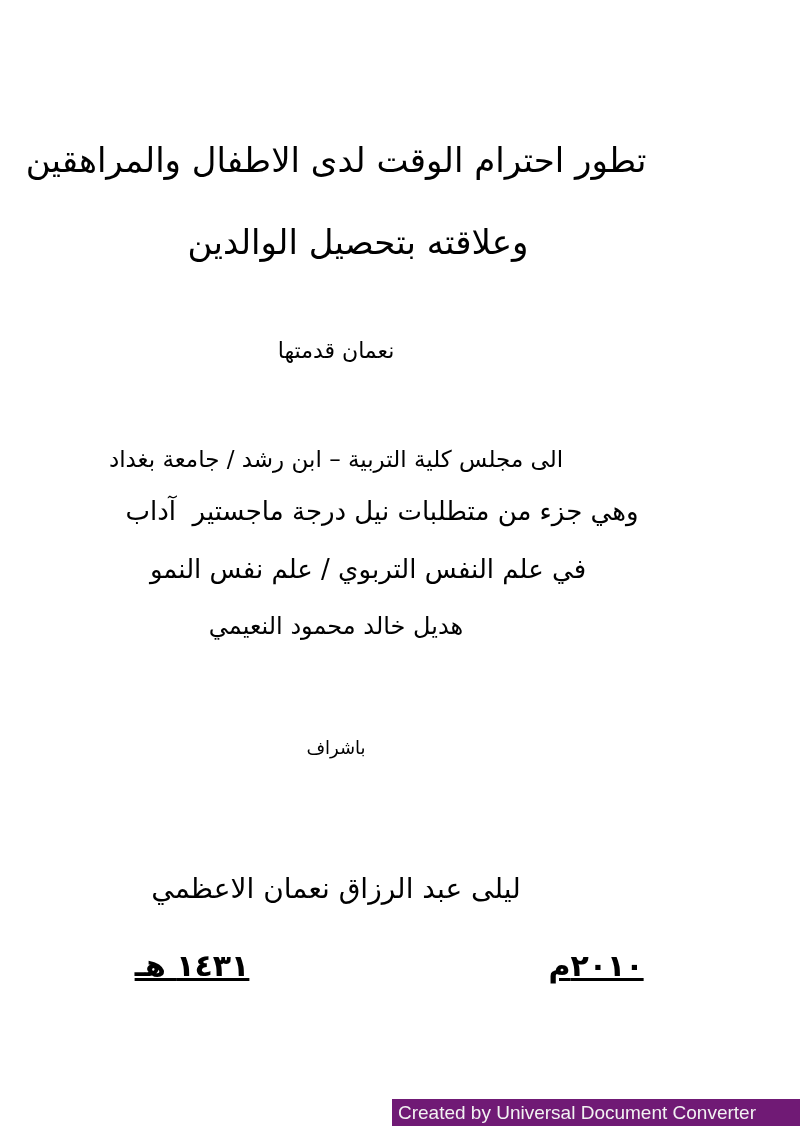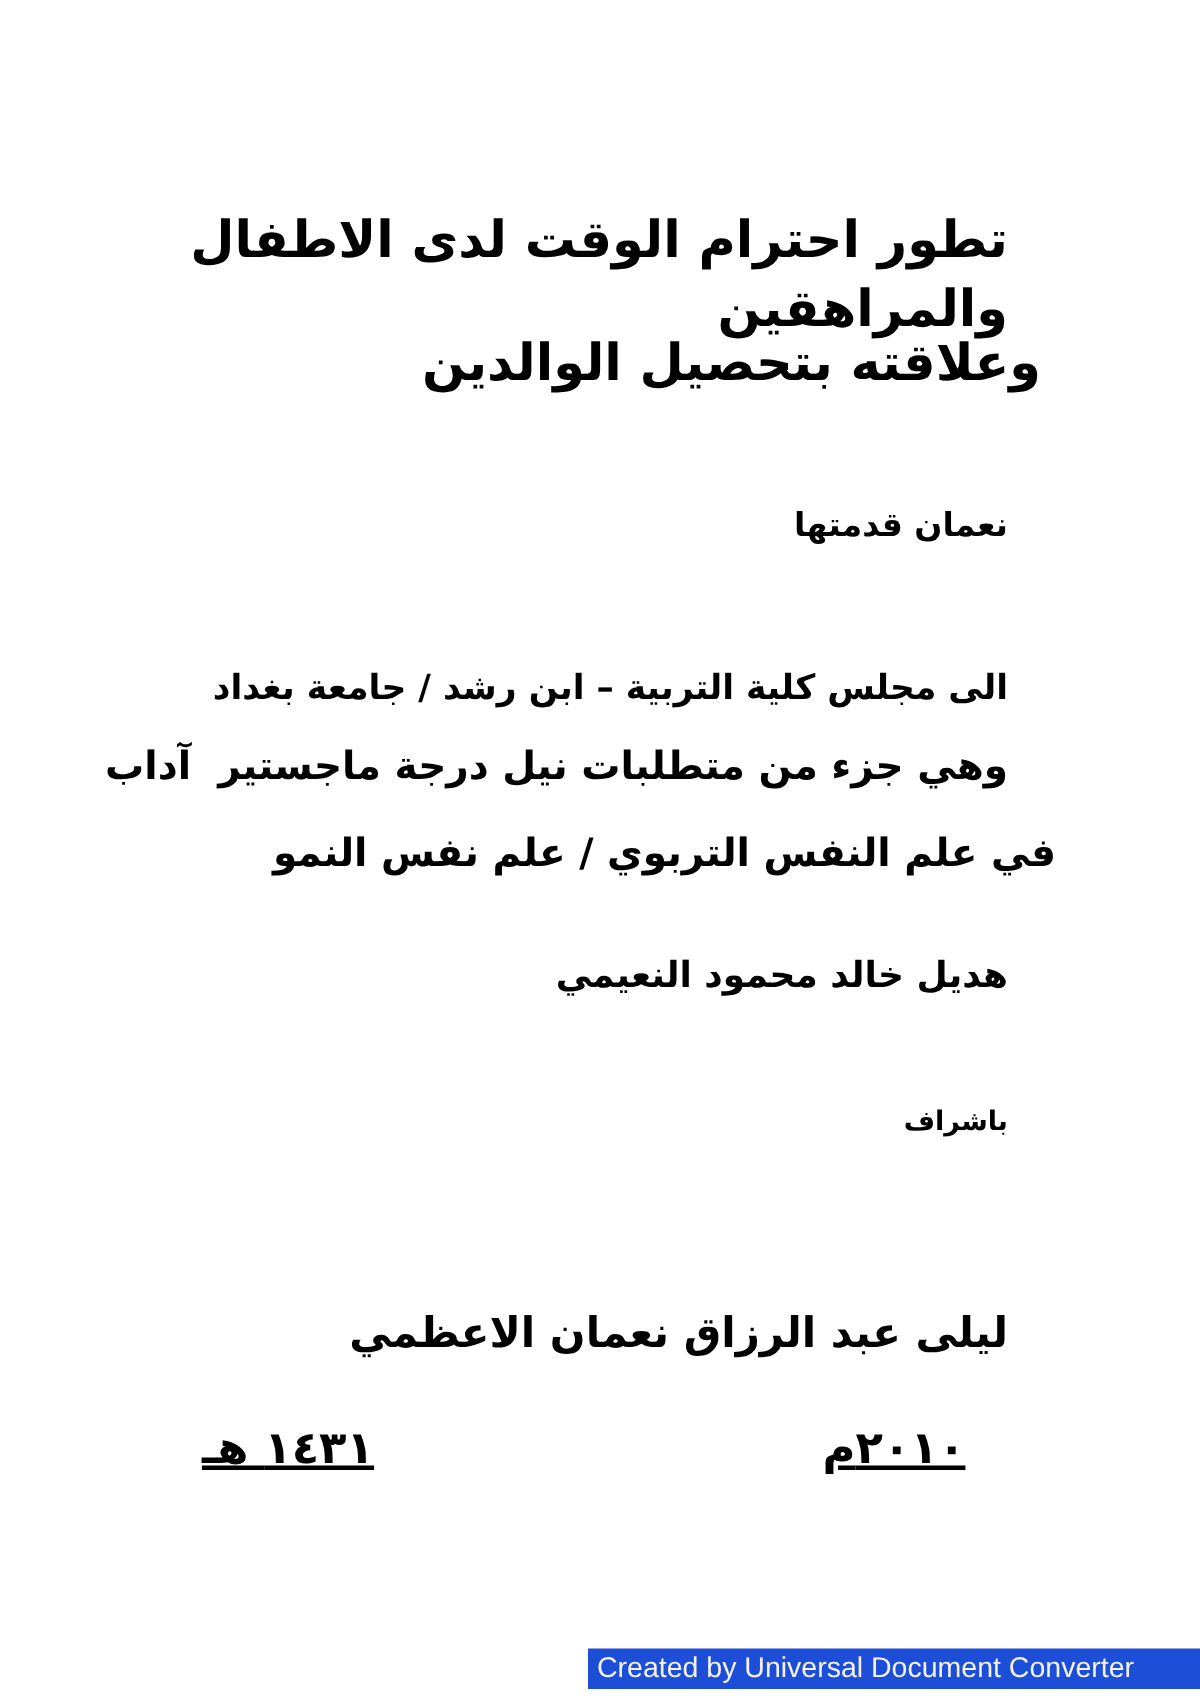--- a/index.html
+++ b/index.html
@@ -13,34 +13,35 @@
     height: 1132px;
     background: #ffffff;
     overflow: hidden;
     font-family: "DejaVu Sans", sans-serif;
   }
   .ar-line {
     position: absolute;
     left: 0;
     width: 672px;
     direction: rtl;
+    text-align: center;
     color: #000000;
-    font-weight: bold;
+    font-weight: normal;
     white-space: pre-wrap;
     line-height: 1.35;
     font-family: "DejaVu Sans", sans-serif;
   }
   .title-line      { font-size: 34px; letter-spacing: 0.5px; }
   #title-line-1    { top: 138px; }
   #title-line-2    { top: 220px; padding-left: 22px; }
   #submitted-by    { top: 336px; font-size: 22px; }
   #council-line    { top: 444px; font-size: 23px; }
-  #req-line-1      { top: 494px; font-size: 26px; }
+  #req-line-1      { top: 494px; font-size: 26px; margin-left: 46px; }
   #req-line-2      { top: 552px; font-size: 26px; margin-left: 32px; }
-  #author-name     { top: 634px; font-size: 24px; }
+  #author-name     { top: 610px; font-size: 24px; }
   #supervision     { top: 736px; font-size: 18px; }
   #supervisor-title{ top: 806px; font-size: 23px; }
   #supervisor-name { top: 870px; font-size: 28px; }
 
   .date-item {
     position: absolute;
     top: 948px;
     direction: rtl;
     color: #000000;
     font-weight: bold;
@@ -89,17 +90,17 @@
 
   <div id="supervision" class="ar-line">باشراف</div>
 
 
   <div id="supervisor-name" class="ar-line">ليلى عبد الرزاق نعمان الاعظمي</div>
 
   <div id="date-gregorian" class="date-item">٢٠١٠م</div>
 
   <div id="date-hijri" class="date-item">١٤٣١ هـ</div>
 
-  <div id="watermark-bar" style="background: #1d4ed8; color: rgb(242, 242, 242);">
+  <div id="watermark-bar" style="background: #701a75; color: rgb(242, 242, 242);">
     <span>Created by Universal Document Converter</span>
   </div>
 
 </div>
 
 </body></html>

